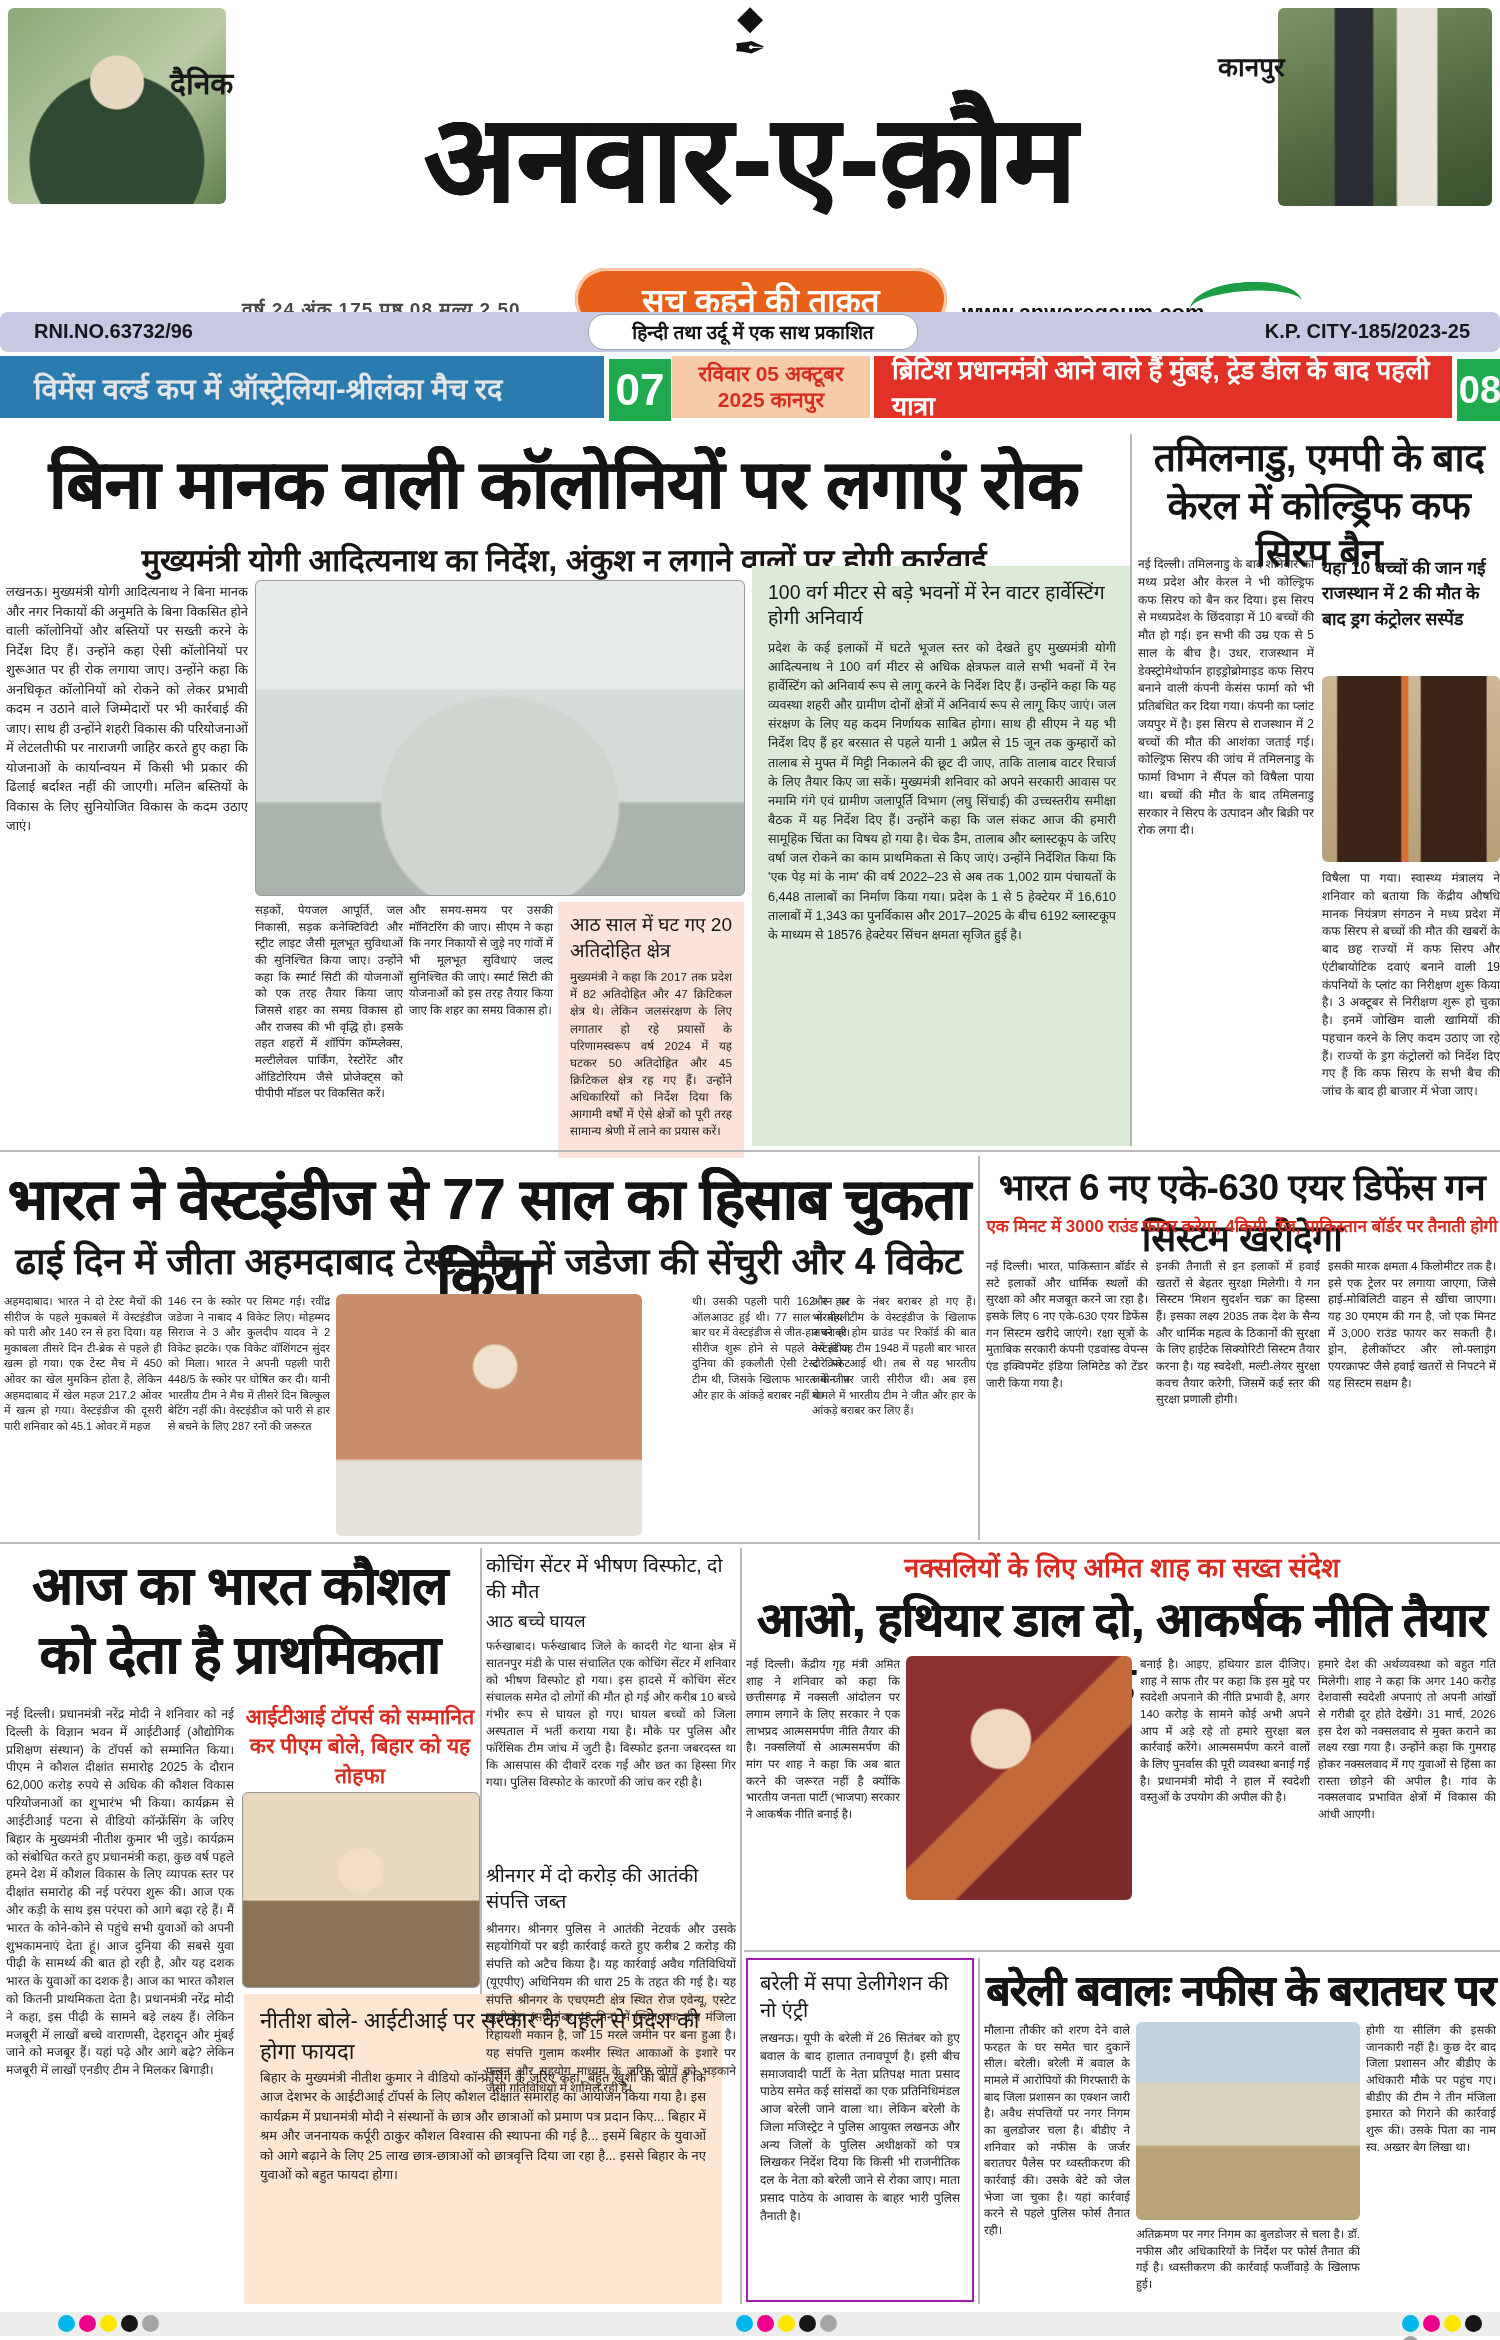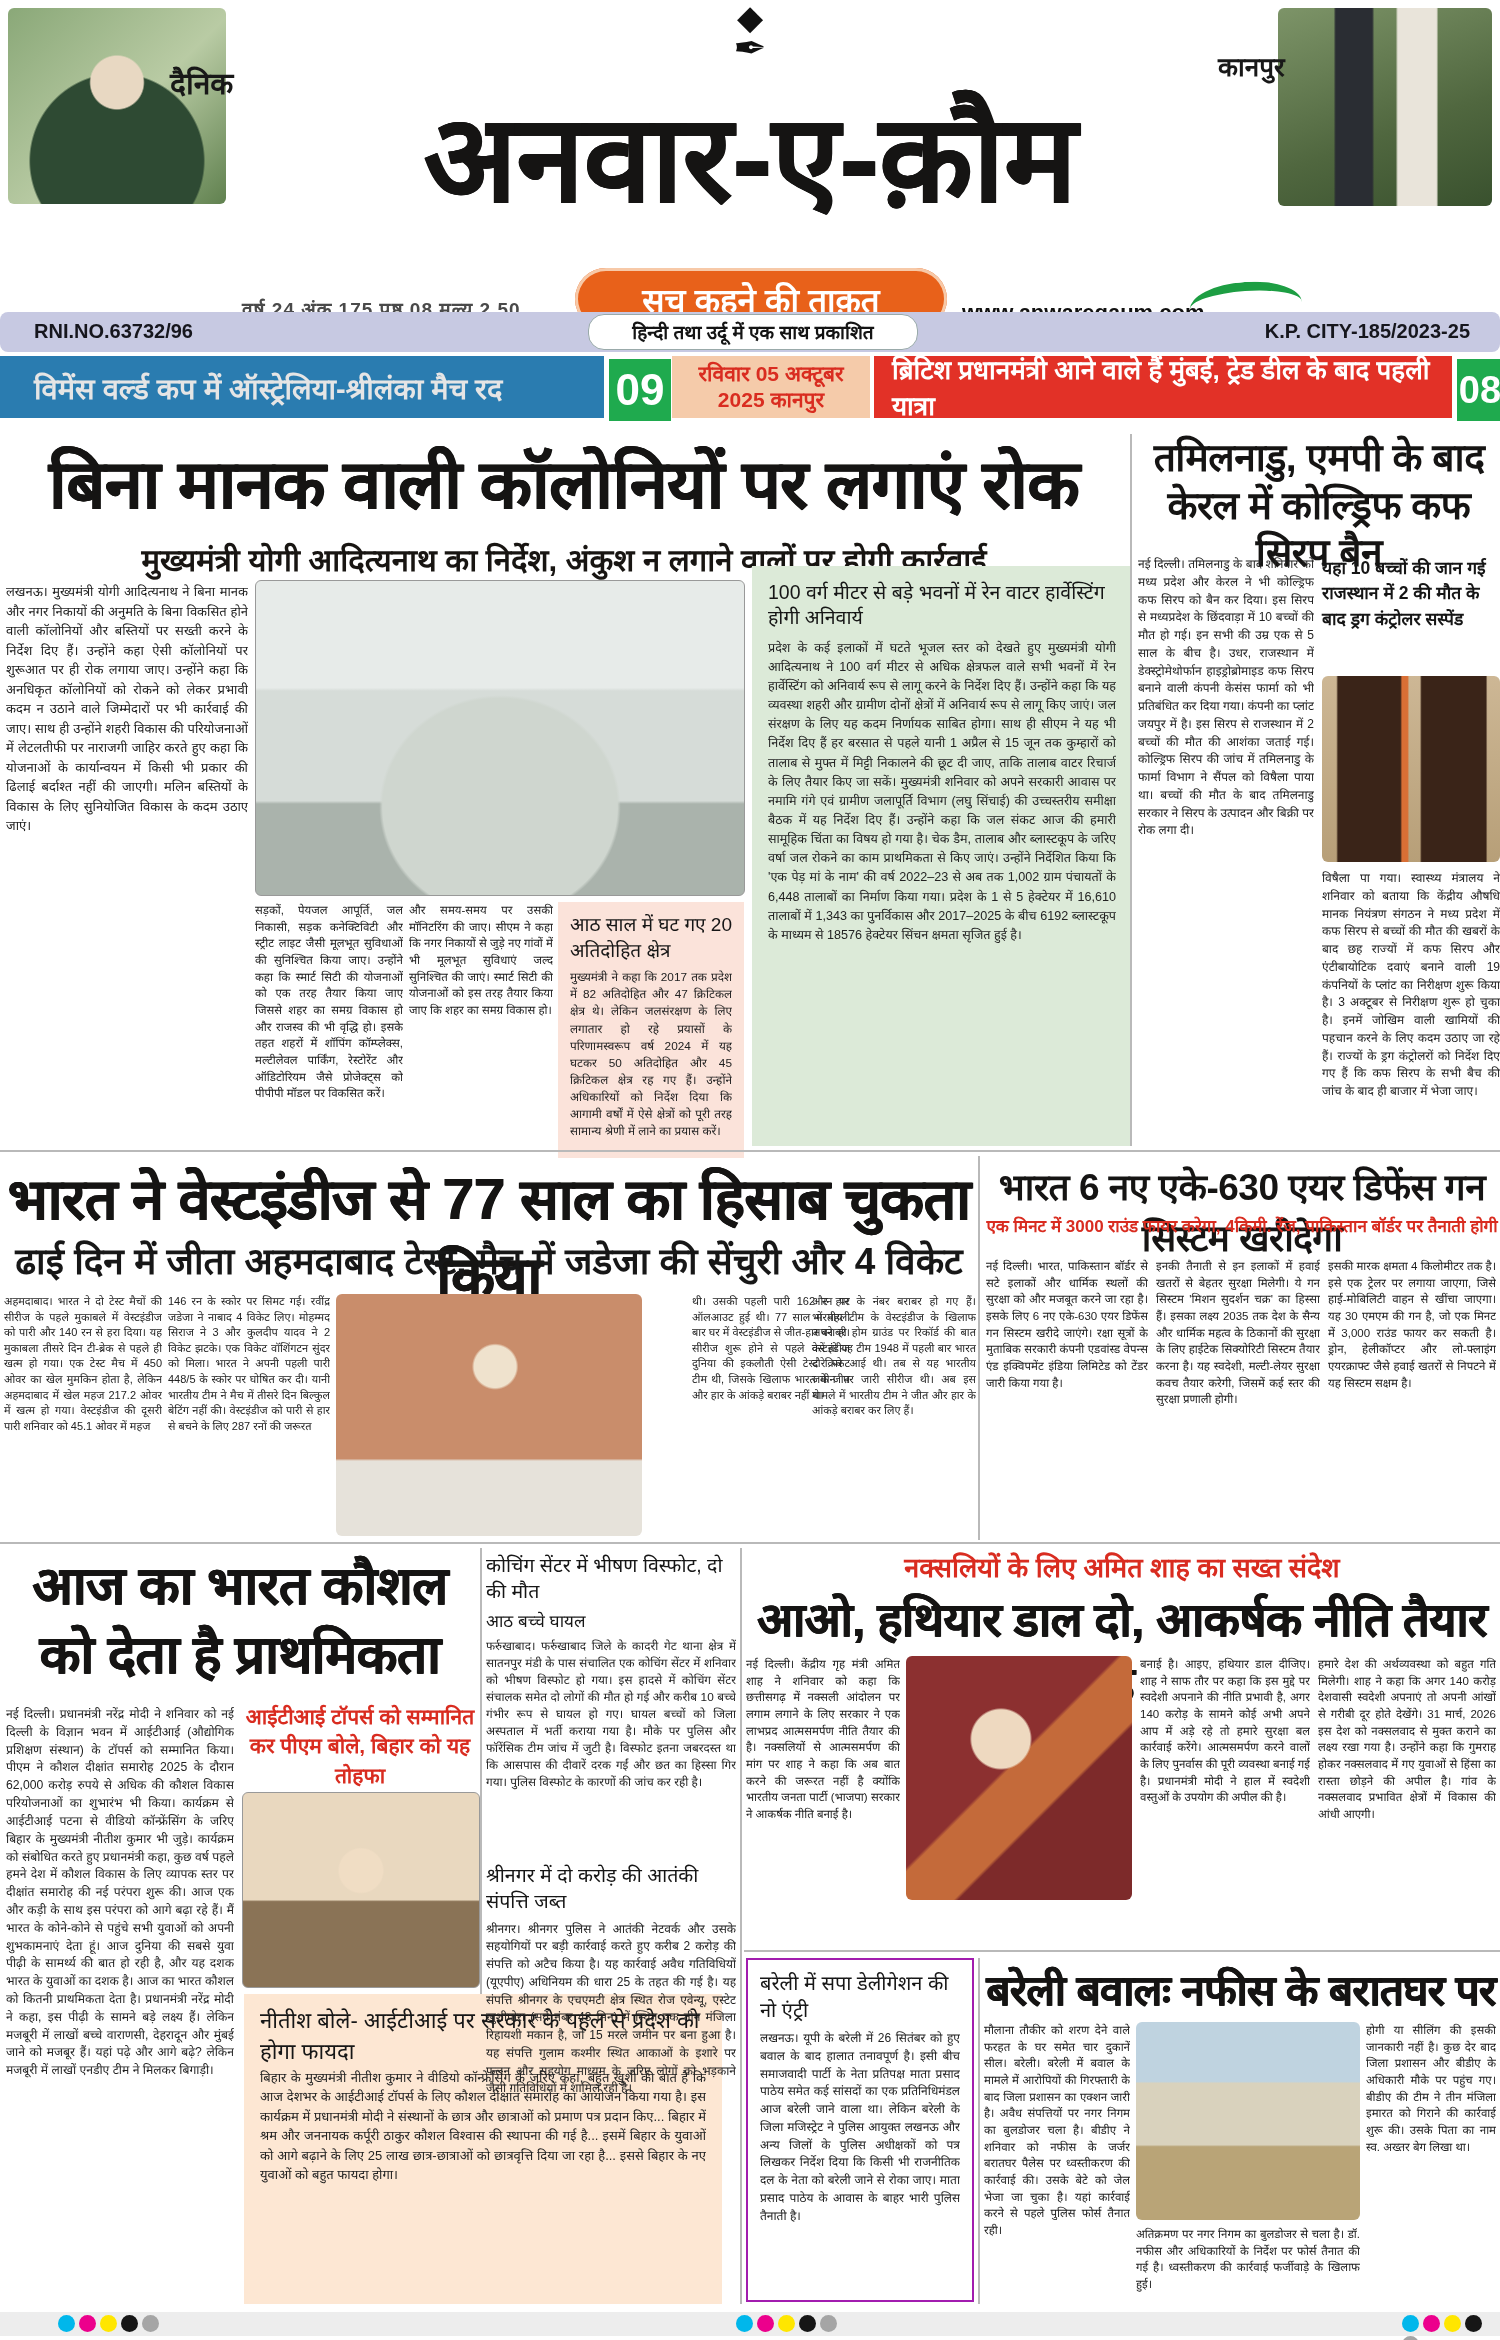--- a/index.html
+++ b/index.html
@@ -54,21 +54,21 @@
   <span class="abs" style="left:588px;top:2px;width:328px;height:34px;background:#fff;border:1px solid #9aa;border-radius:16px;
                display:flex;align-items:center;justify-content:center;">
     <span style="font-size:19px;font-weight:900;color:#141414;">हिन्दी तथा उर्दू में एक साथ प्रकाशित</span>
   </span>
   <span class="abs" style="right:30px;top:8px;font-size:20px;font-weight:900;color:#16161d;">K.P. CITY-185/2023-25</span>
 </div>
 
 <div class="abs" style="left:0;top:356px;width:604px;height:62px;background:#2a7cb0;display:flex;align-items:center;">
   <span style="color:#e5e5e5;font-weight:900;font-size:29px;padding-left:34px;">विमेंस वर्ल्ड कप में ऑस्ट्रेलिया-श्रीलंका मैच रद</span>
 </div>
-<div class="abs pageno" style="left:606px;top:356px;width:62px;height:62px;">09</div>
+<div class="abs pageno" style="left:606px;top:356px;width:62px;height:62px;">07</div>
 <div class="abs" style="left:672px;top:356px;width:198px;height:62px;background:#f5cbaa;display:flex;align-items:center;justify-content:center;">
   <span style="color:#d92c20;font-weight:900;font-size:21px;text-align:center;line-height:1.25;padding:0 8px;">रविवार 05 अक्टूबर 2025 कानपुर</span>
 </div>
 <div class="abs" style="left:874px;top:356px;width:578px;height:62px;background:#e23127;display:flex;align-items:center;">
   <span style="color:#fff;font-weight:900;font-size:26px;padding-left:18px;">ब्रिटिश प्रधानमंत्री आने वाले हैं मुंबई, ट्रेड डील के बाद पहली यात्रा</span>
 </div>
 <div class="abs pageno" style="left:1454px;top:356px;width:46px;height:62px;font-size:38px;">08</div>
 
 <div class="abs headline thick" style="left:0;top:434px;width:1128px;font-size:68px;line-height:100px;text-align:center;">बिना मानक वाली कॉलोनियों पर लगाएं रोक</div>
 <div class="abs" style="left:0;top:538px;width:1128px;font-size:31px;font-weight:900;color:#181512;text-align:center;">मुख्यमंत्री योगी आदित्यनाथ का निर्देश, अंकुश न लगाने वालों पर होगी कार्रवाई</div>

